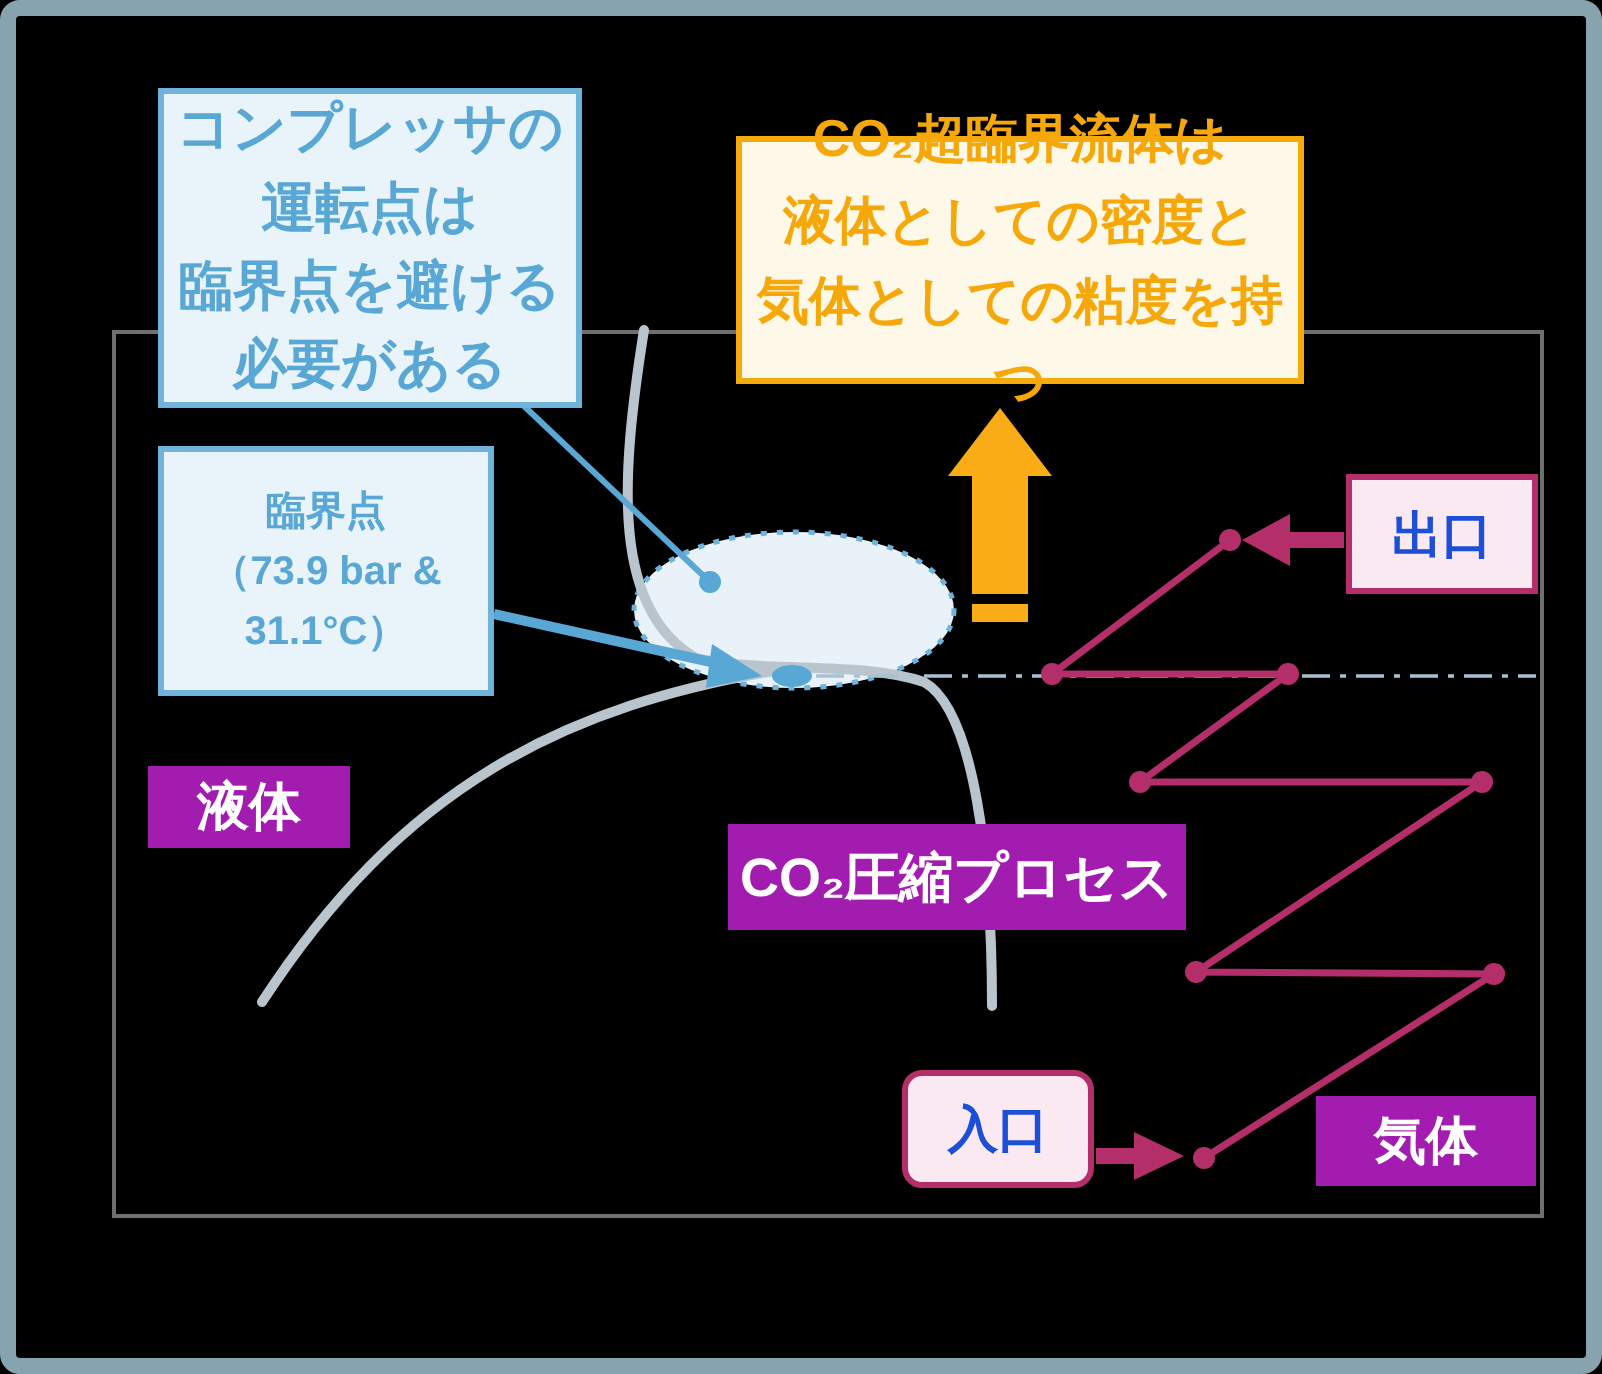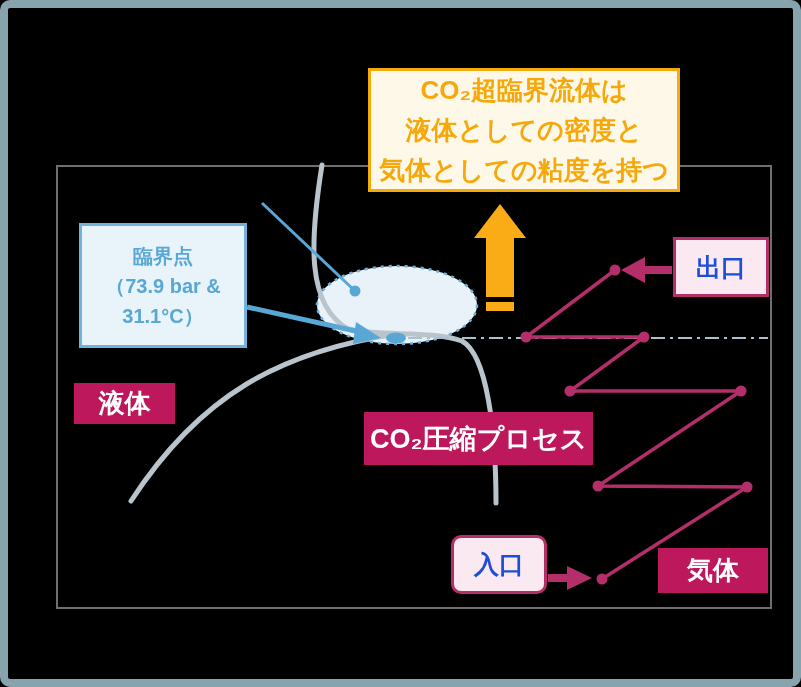--- a/index.html
+++ b/index.html
@@ -17,24 +17,24 @@
   }
   .diagram-svg{position:absolute;left:0;top:0;z-index:10;}
   .callout,.pill{
     position:absolute;display:flex;align-items:center;justify-content:center;
     text-align:center;font-weight:bold;white-space:pre-line;box-sizing:border-box;
     z-index:20;
   }
   .blue-box{background:#e9f3fa;border:3px solid #6fb3dc;color:#58a7d4;}
   .yellow-box{background:#fdf8e7;border:3px solid #f6ab0c;color:#f6a80a;}
   .pink-box{background:#fae9f1;border:3px solid #b42f6a;color:#1d4ed8;}
-  .pill{background:#be185d;color:#ffffff;}
+  .pill{background:#a21caf;color:#ffffff;}
   .box-compressor{left:79px;top:44px;width:212px;height:160px;font-size:27px;line-height:1.46;}
   .box-critical{left:79px;top:223px;width:168px;height:125px;font-size:20px;line-height:1.5;}
-  .box-supercritical{left:368px;top:68px;width:312px;height:124px;font-size:26px;line-height:1.55;}
+  .box-supercritical{left:368px;top:68px;width:284px;height:124px;font-size:26px;line-height:1.55;}
   .box-outlet{left:673px;top:237px;width:96px;height:60px;font-size:25px;}
   .box-inlet{left:451px;top:535px;width:96px;height:59px;font-size:25px;border-radius:10px;}
   .pill-liquid{left:74px;top:383px;width:101px;height:41px;font-size:26px;}
   .pill-gas{left:658px;top:548px;width:110px;height:45px;font-size:26px;}
   .pill-process{left:364px;top:412px;width:229px;height:53px;font-size:27px;}
 </style>
 </head>
 <body>
 
 <div class="canvas">
@@ -84,20 +84,26 @@
 
     <ellipse cx="396" cy="338" rx="10" ry="5.5" fill="#58a7d4"></ellipse>
 
     <g fill="#f9ac15">
       <polygon points="500,204 474,238 526,238"></polygon>
       <rect x="486" y="236" width="28" height="61"></rect>
       <rect x="486" y="302" width="28" height="9"></rect>
     </g>
   </svg>
 
+  <div class="callout blue-box box-compressor">
+    <span>コンプレッサの
+運転点は
+臨界点を避ける
+必要がある</span>
+  </div>
 
   <div class="callout blue-box box-critical">
     <span>臨界点
 （73.9 bar &amp;
 31.1°C）</span>
   </div>
 
   <div class="callout yellow-box box-supercritical">
     <span>CO₂超臨界流体は
 液体としての密度と

